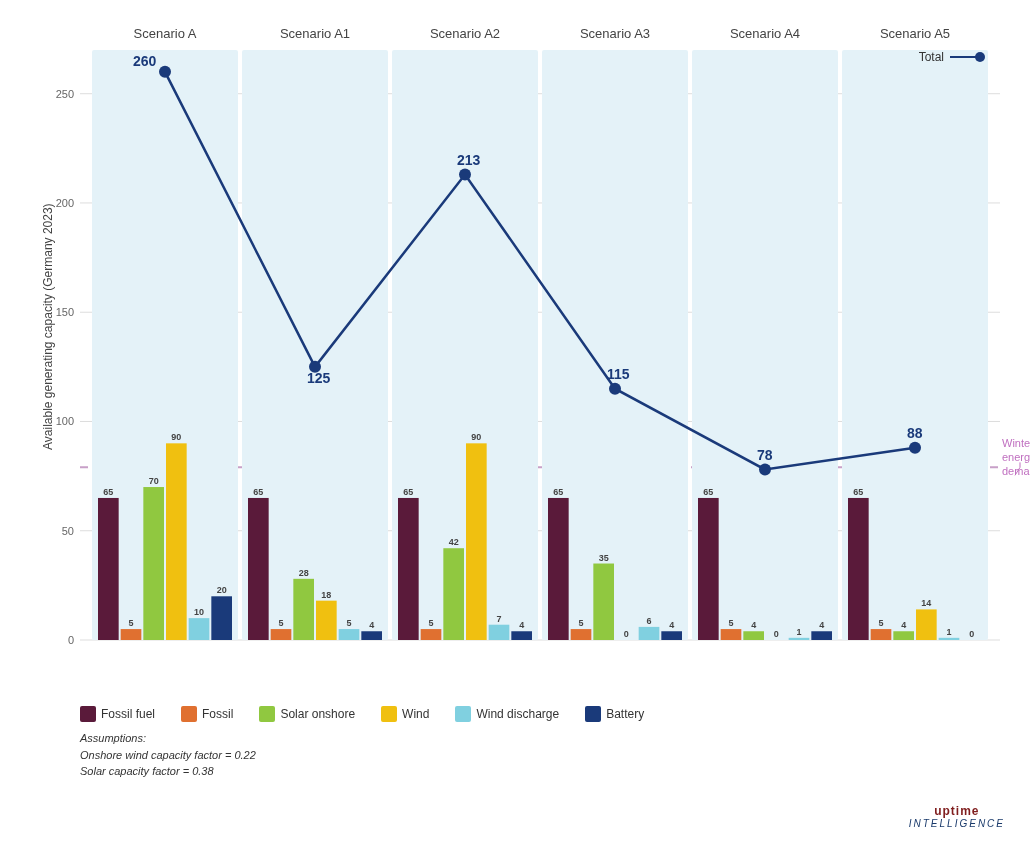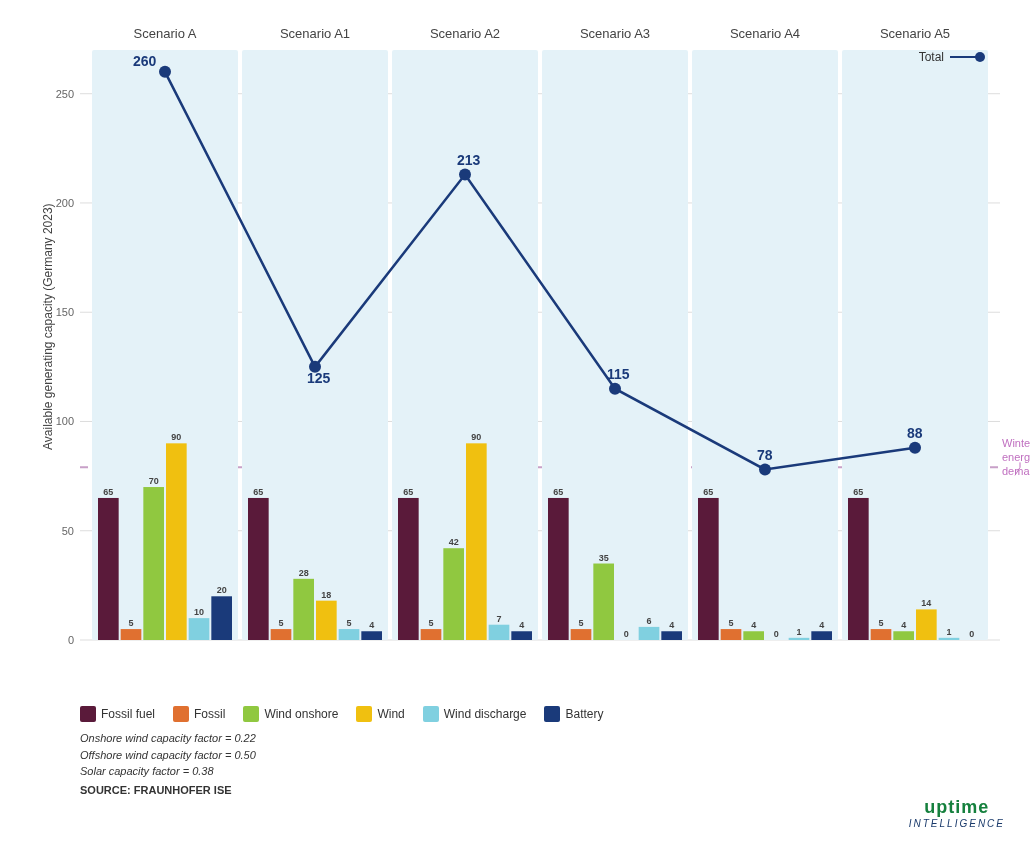--- a/index.html
+++ b/index.html
@@ -26,21 +26,21 @@
       position: absolute;
       left: 60px;
       top: 30px;
       right: 10px;
       bottom: 60px;
       background: #fff;
     }
     .legend {
       display: flex;
       align-items: center;
-      gap: 18px;
+      gap: 26px;
       margin-left: 60px;
       margin-top: 6px;
       flex-wrap: wrap;
     }
     .legend-item {
       display: flex;
       align-items: center;
       gap: 5px;
       font-size: 12px;
       color: #333;
@@ -66,23 +66,23 @@
       color: #333;
       font-weight: bold;
     }
     .uptime-logo {
       position: absolute;
       bottom: 15px;
       right: 25px;
       text-align: center;
     }
     .uptime-logo .uptime {
-      font-size: 18px;
+      font-size: 12px;
       font-weight: bold;
-      color: #15803d;
+      color: #7f1d1d;
       letter-spacing: 1px;
     }
     .uptime-logo .intelligence {
       font-size: 10px;
       color: #1a3a6b;
       letter-spacing: 2px;
       text-transform: uppercase;
       font-style: italic;
     }
     .total-legend {
@@ -254,41 +254,40 @@
     <div class="legend-item">
       <div class="legend-color" style="background:#5a1a3a;"></div>
       <span>Fossil fuel</span>
     </div>
     <div class="legend-item">
       <div class="legend-color" style="background:#e07030;"></div>
       <span>Fossil</span>
     </div>
     <div class="legend-item">
       <div class="legend-color" style="background:#90c840;"></div>
-      <span>Wind onshore</span>
+      <span>Solar onshore</span>
     </div>
     <div class="legend-item">
       <div class="legend-color" style="background:#f0c010;"></div>
       <span>Wind</span>
     </div>
     <div class="legend-item">
       <div class="legend-color" style="background:#80d0e0;"></div>
       <span>Wind discharge</span>
     </div>
     <div class="legend-item">
       <div class="legend-color" style="background:#1a3a7a;"></div>
       <span>Battery</span>
     </div>
   </div>
 
   <div class="assumptions">
+    <div>Assumptions:</div>
     <div>Onshore wind capacity factor = 0.22</div>
-    <div>Offshore wind capacity factor = 0.50</div>
     <div>Solar capacity factor = 0.38</div>
   </div>
 
-  <div class="source">SOURCE: FRAUNHOFER ISE</div>
 
   <div class="uptime-logo">
     <div class="uptime">uptime</div>
     <div class="intelligence">INTELLIGENCE</div>
   </div>
 </div>
 
 </body></html>

